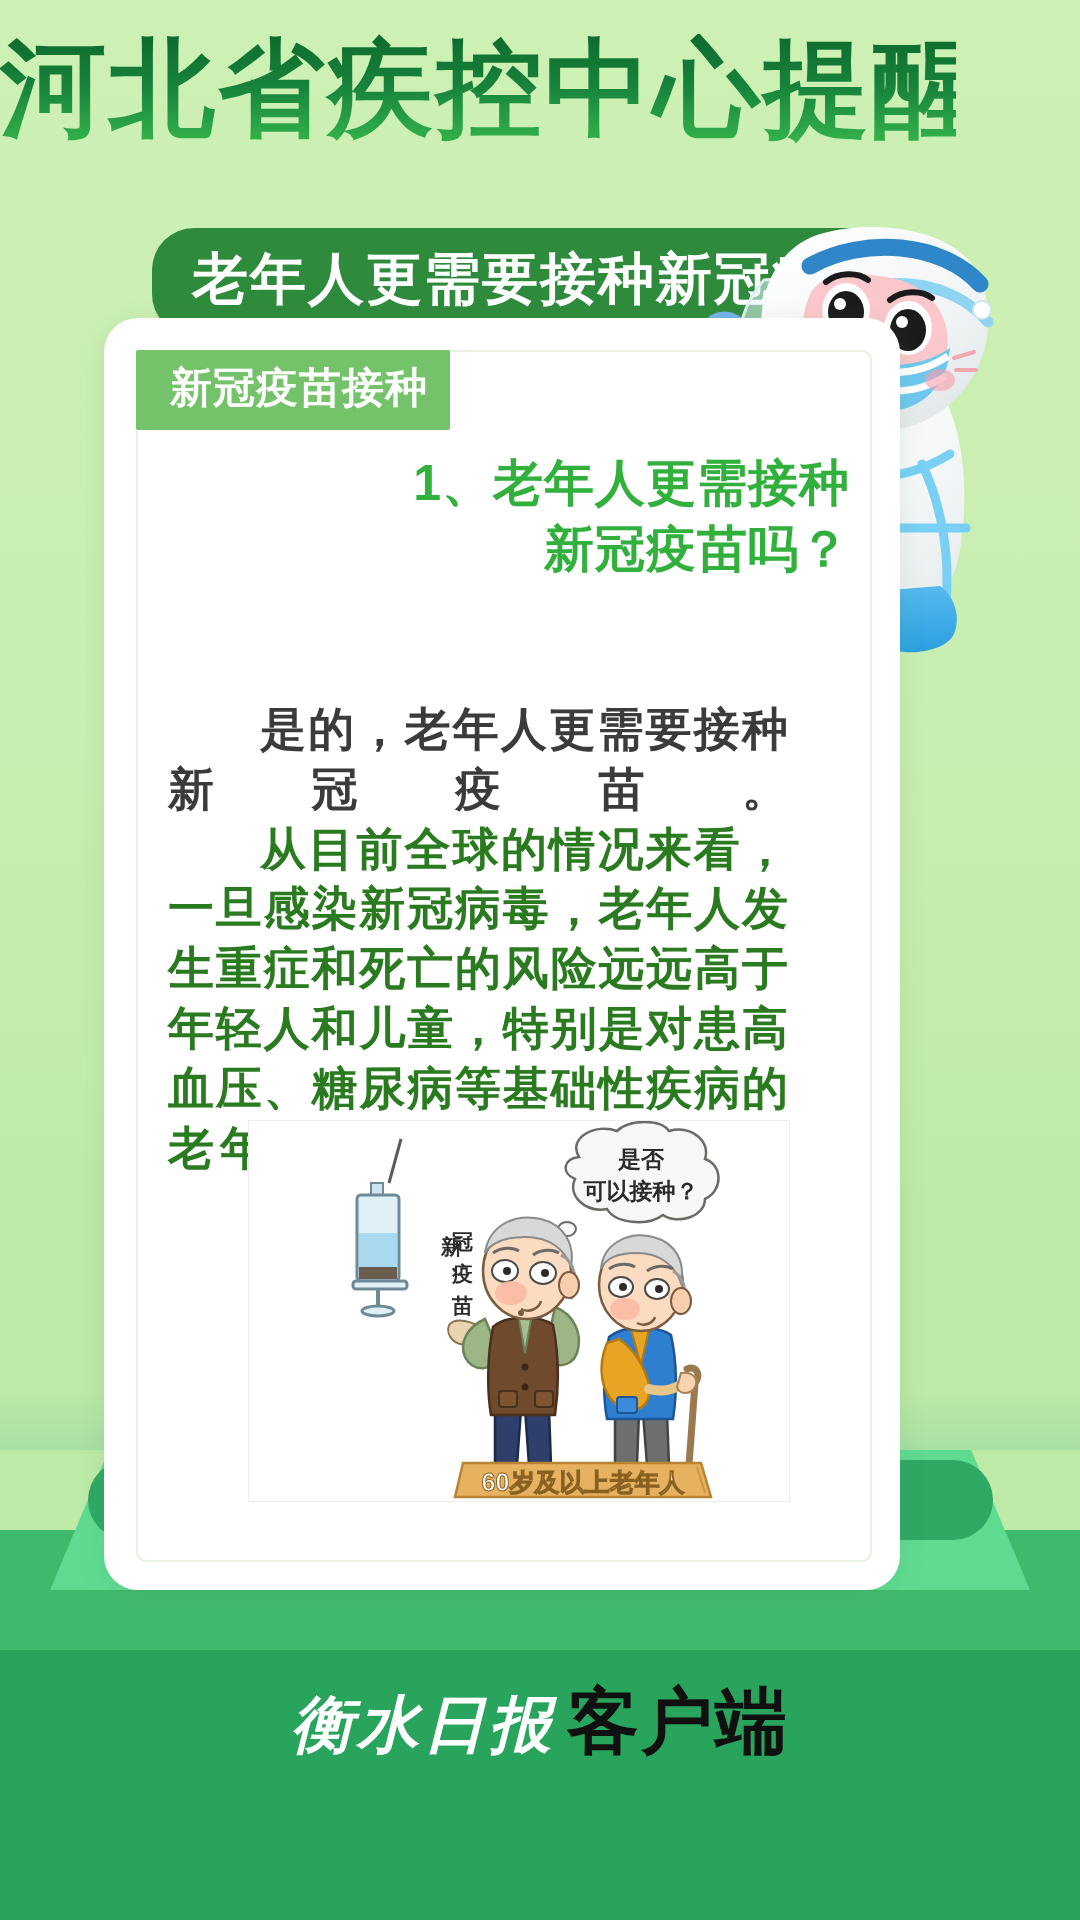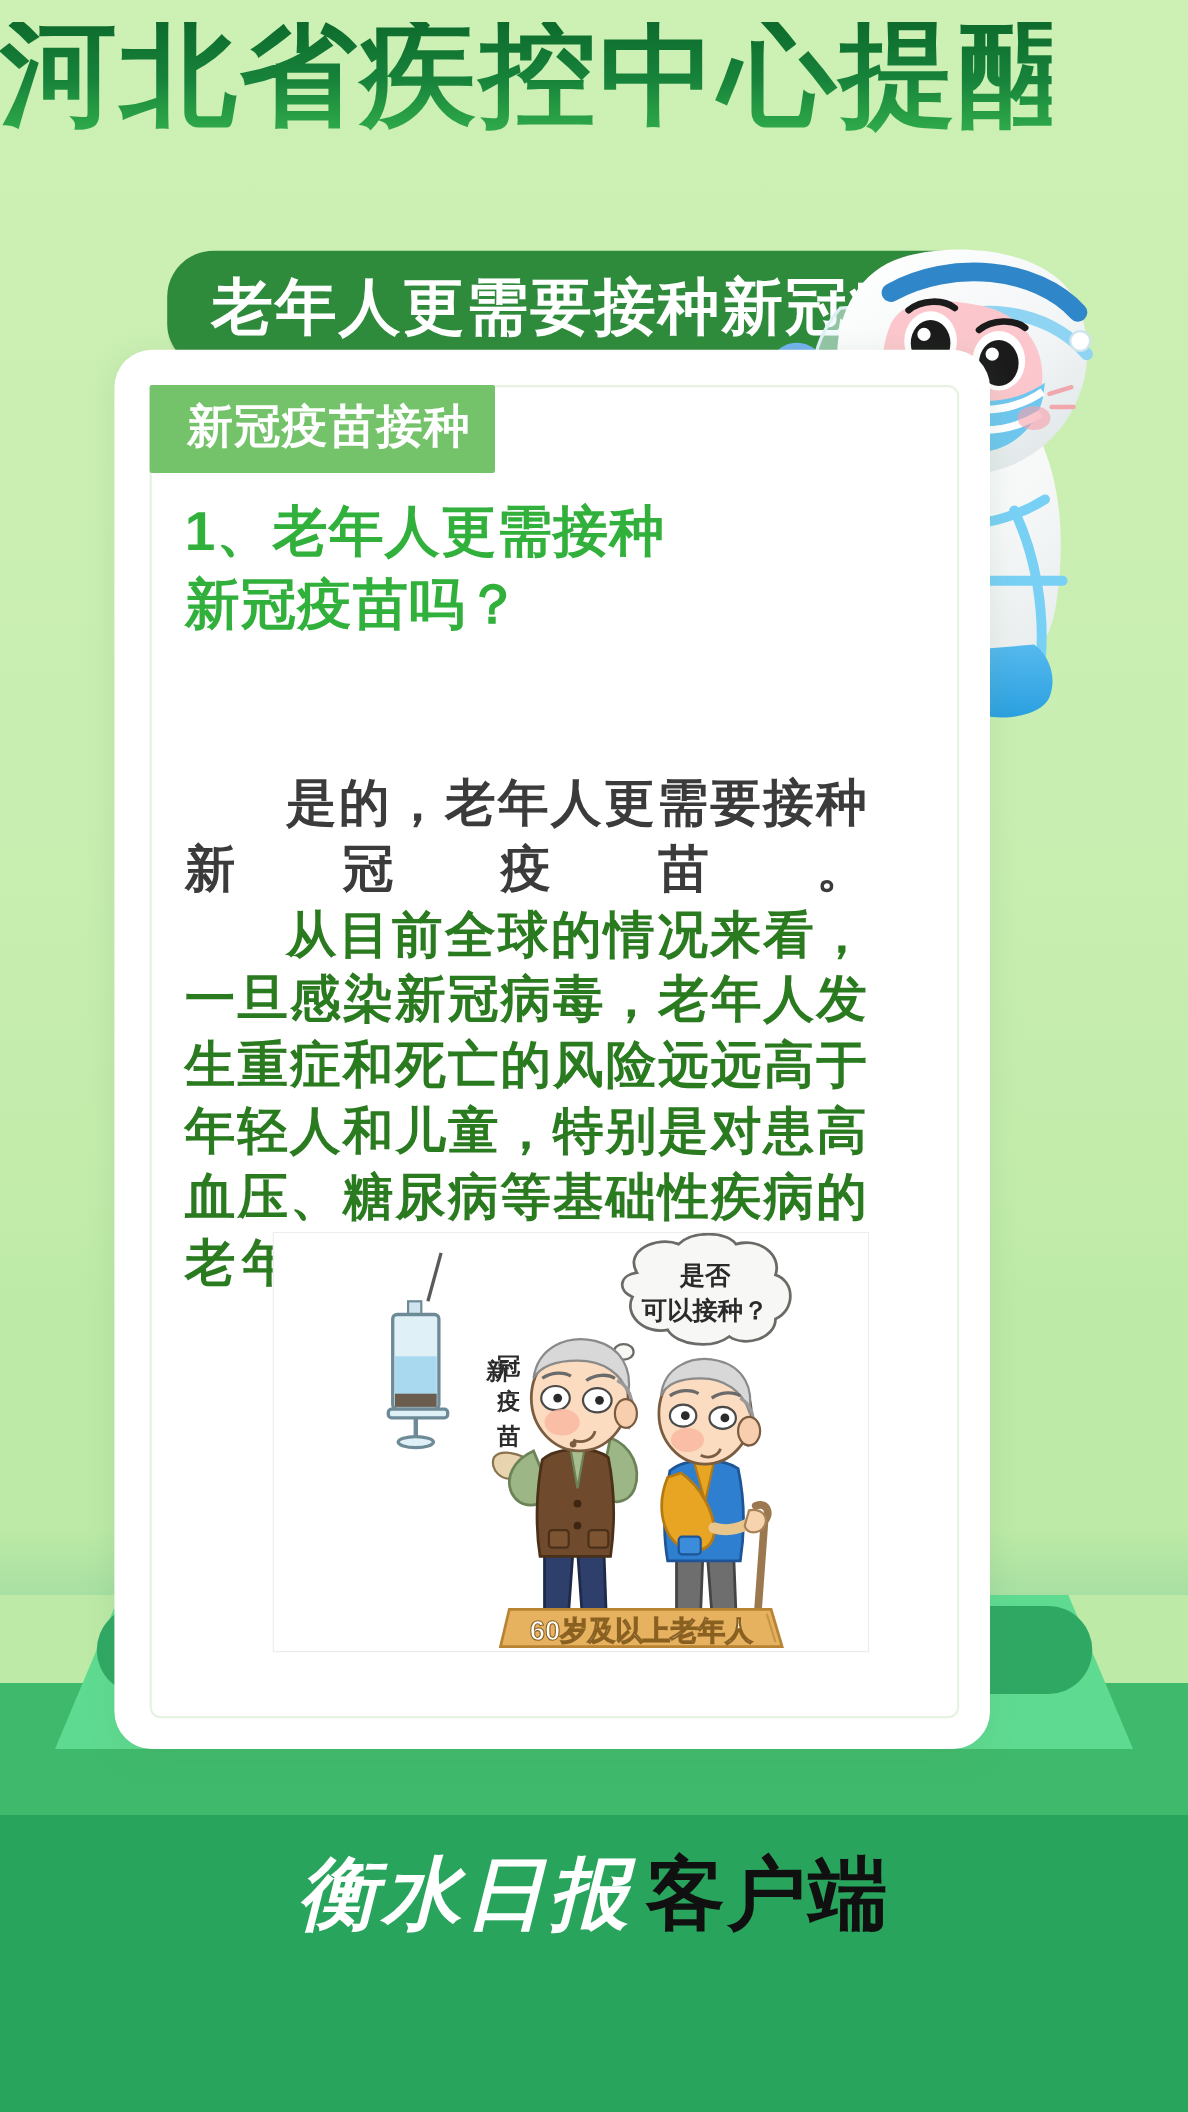--- a/index.html
+++ b/index.html
@@ -26,22 +26,22 @@
     position:absolute;left:88px;bottom:380px;width:905px;height:80px;
     background:#2fa864;border-radius:42px;
   }
   .plat-shadow{
     position:absolute;left:0;bottom:470px;width:1080px;height:60px;
     background:linear-gradient(180deg,rgba(150,215,160,0) 0%,rgba(150,215,160,.55) 100%);
   }
 
   
   .headline{
-    position:absolute;left:0;top:20px;width:956px;text-align:center;
-    font-family:Liberation Mono, monospace;
+    position:absolute;left:0;top:34px;width:956px;text-align:center;
+    font-family:Liberation Serif, serif;
     font-weight:700;font-size:106px;letter-spacing:3px;line-height:1.05;
     background:linear-gradient(180deg,#0d6b2c 0%,#17823a 46%,#35b44e 100%);
     -webkit-background-clip:text;background-clip:text;color:transparent;
     -webkit-text-fill-color:transparent;
     white-space:nowrap;
   }
 
   
   .subpill{
     position:absolute;left:50%;transform:translateX(-50%);top:228px;
@@ -71,21 +71,21 @@
     position:absolute;left:136px;top:350px;
     background:#74c36a;color:#ffffff;
     font-size:42px;font-weight:700;letter-spacing:1px;
     padding:10px 22px 14px 34px;white-space:nowrap;
     border-radius:2px;
   }
 
   
   .q-head{
     position:absolute;left:150px;top:450px;width:700px;
-    text-align:left;color:#31b03c;
+    text-align:right;color:#31b03c;
     font-size:50px;font-weight:700;line-height:1.32;letter-spacing:1px;
   }
   .q-head div{padding-left:18px;}
 
   
   .body{
     position:absolute;left:168px;top:700px;width:620px;
   }
   .body p{
     margin:0 0 0 0;font-size:46px;line-height:1.30;font-weight:700;
@@ -102,21 +102,21 @@
   }
   .illus svg{display:block;}
 
   
   .footer{
     position:absolute;left:0;bottom:150px;width:1080px;text-align:center;
     white-space:nowrap;
   }
   .logo-brand{
     font-family:"Liberation Serif","DejaVu Serif",serif;
-    font-style:italic;font-weight:700;font-size:72px;color:#ffffff;
+    font-style:italic;font-weight:700;font-size:62px;color:#ffffff;
     letter-spacing:4px;
   }
   .logo-app{
     font-size:72px;font-weight:700;color:#101010;letter-spacing:2px;
     margin-left:12px;
     margin-top:48px;
   }
 </style>
 </head>
 <body>

